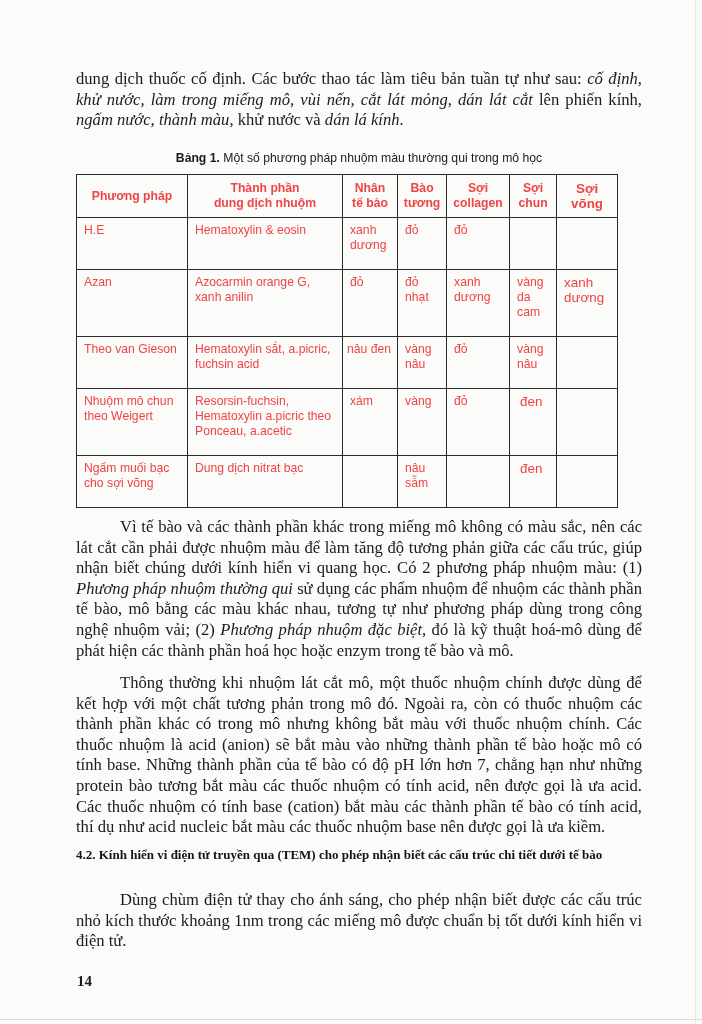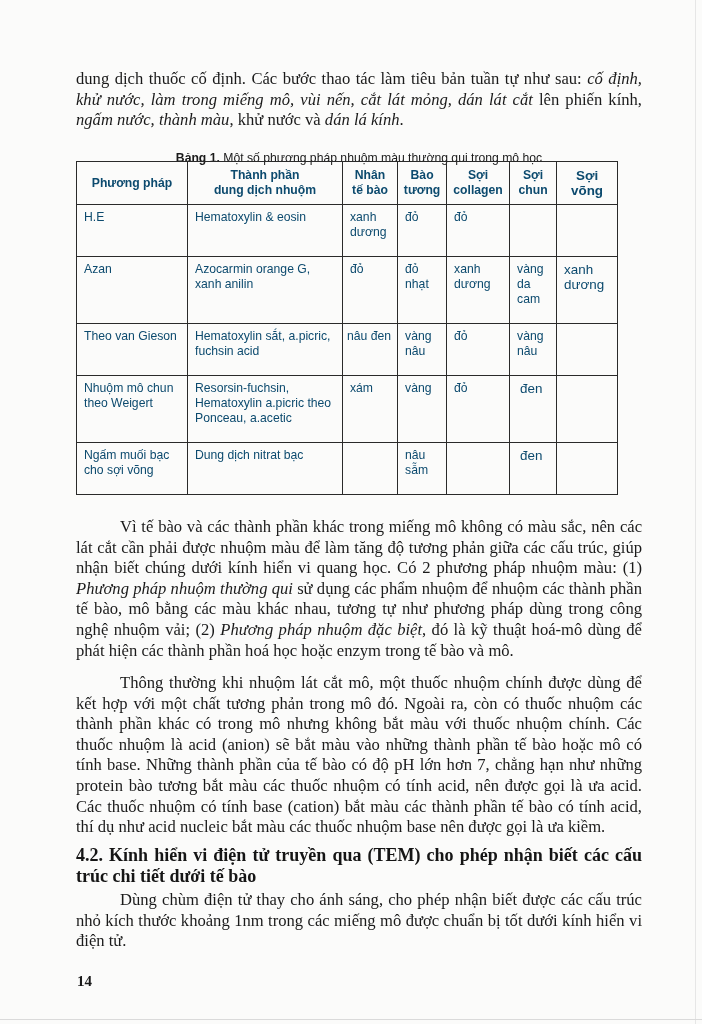--- a/index.html
+++ b/index.html
@@ -25,44 +25,44 @@
   .para.indent { text-indent: 44px; }
   .para i { font-style: italic; }
   .caption {
     position: absolute; left: 76px; width: 566px; top: 151px;
     text-align: center;
     font-family: "Liberation Sans", "DejaVu Sans", sans-serif;
     font-size: 12.2px; color: #1a1a1a;
   }
   .caption b { font-weight: bold; }
   table.stain {
-    position: absolute; left: 76px; top: 161px;
+    position: absolute; left: 76px; top: 174px;
     border-collapse: collapse;
     font-family: "Liberation Sans", "DejaVu Sans", sans-serif;
     font-size: 12.2px; line-height: 15px;
-    color: #0c4a6e;
+    color: #ef4444;
   }
   table.stain th, table.stain td {
     border: 1.3px solid #2a2a2a;
     vertical-align: top;
     padding: 5px 6px 16px 7px;
     text-align: left;
   }
   table.stain th {
     text-align: center; font-weight: bold; vertical-align: middle;
     padding: 6px 4px;
   }
   table.stain th.big { font-size: 13.4px; }
   .col0 { width: 102px; } .col1 { width: 146px; } .col2 { width: 44px; margin-left: 18px; }
   .col3 { width: 40px; } .col4 { width: 54px; } .col5 { width: 38px; } .col6 { width: 52px; }
   td.just { text-align: justify; text-align-last: left; }
   .heading {
     position: absolute; left: 76px; width: 566px; top: 845px;
     font-family: "Liberation Serif", "DejaVu Serif", serif;
-    font-weight: bold; font-size: 18px; line-height: 20.6px;
+    font-weight: bold; font-size: 13px; line-height: 20.6px;
     text-align: justify; text-align-last: left;
     color: #151515;
   }
   .page-number {
     position: absolute; left: 77px; top: 973px;
     font-family: "Liberation Serif", "DejaVu Serif", serif;
     font-weight: bold; font-size: 15px; color: #1a1a1a;
   }
 </style>
 </head>

